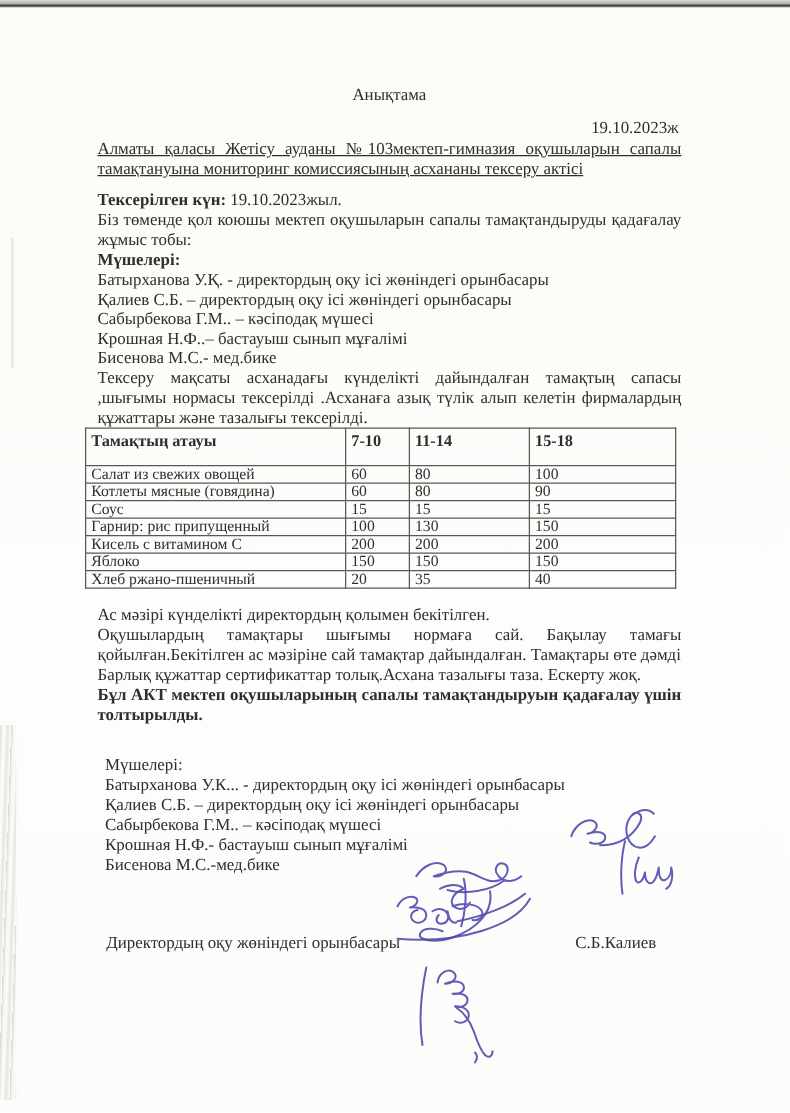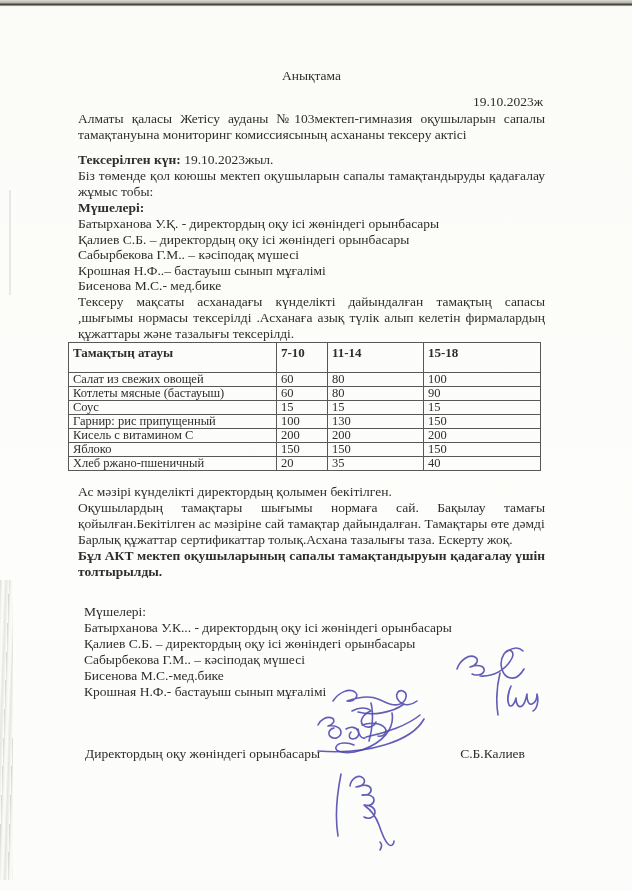--- a/index.html
+++ b/index.html
@@ -26,21 +26,21 @@
     position:absolute; left:9px; top:190px; width:2px; height:105px;
     background:rgba(110,110,104,.14);
   }
   .content { position:absolute; left:78px; top:64px; width:467px; }
   p, .line { font-size:13.5px; line-height:16px; }
   .just { text-align:justify; }
   .b { font-weight:bold; }
   .center { text-align:center; }
   .title { font-size:13.5px; line-height:16px; margin:4px 0 10px; }
   .date-line { font-size:13.5px; line-height:16px; text-align:right; padding-right:2px; margin-bottom:1px; }
-  .subject { margin-bottom:9px; }
+  .subject { margin-bottom:9px;text-decoration:underline; }
   .memberlist .line { line-height:15.5px; }
   .caption { font-size:13.5px; line-height:15px; margin-top:2px; }
   table.menu {
     border-collapse:collapse;
     width:472px; margin-left:-10px;
     table-layout:fixed;
   }
   table.menu th, table.menu td {
     border:1px solid #585856;
     font-size:12.5px; text-align:left; padding:0 4px;
@@ -104,21 +104,21 @@
         </tr>
       </thead>
       <tbody>
         <tr>
           <td>Салат из свежих овощей</td>
           <td>60</td>
           <td>80</td>
           <td>100</td>
         </tr>
         <tr>
-          <td>Котлеты мясные (бастауыш)</td>
+          <td>Котлеты мясные (говядина)</td>
           <td>60</td>
           <td>80</td>
           <td>90</td>
         </tr>
         <tr>
           <td>Соус</td>
           <td>15</td>
           <td>15</td>
           <td>15</td>
         </tr>
@@ -152,22 +152,22 @@
     <p class="after-table">Ас мәзірі күнделікті директордың қолымен бекітілген.</p>
     <p class="just">Оқушылардың тамақтары шығымы нормаға сай. Бақылау тамағы қойылған.Бекітілген ас мәзіріне сай тамақтар дайындалған. Тамақтары өте дәмді</p>
     <p>Барлық құжаттар сертификаттар толық.Асхана тазалығы таза. Ескерту жоқ.</p>
     <p class="just final">Бұл АКТ мектеп оқушыларының сапалы тамақтандыруын қадағалау үшін толтырылды.</p>
 
     <div class="sig-block">
       <div class="line">Мүшелері:</div>
       <div class="line">Батырханова У.К... -  директордың оқу ісі жөніндегі орынбасары</div>
       <div class="line">Қалиев С.Б. – директордың оқу ісі жөніндегі орынбасары</div>
       <div class="line">Сабырбекова Г.М.. – кәсіподақ мүшесі</div>
+      <div class="line">Крошная Н.Ф.- бастауыш сынып мұғалімі</div>
       <div class="line">Бисенова М.С.-мед.бике</div>
-      <div class="line">Крошная Н.Ф.- бастауыш сынып мұғалімі</div>
     </div>
 
     <div class="footer">
       <span>Директордың оқу жөніндегі орынбасары</span>
       <span>С.Б.Калиев</span>
     </div>
   </div>
 
   <svg class="ink" width="632" height="890" viewBox="0 0 632 890">
     <g fill="none" stroke-width="1.6" stroke-linecap="round" stroke-linejoin="round" opacity="0.88" stroke="#4d47ae">

